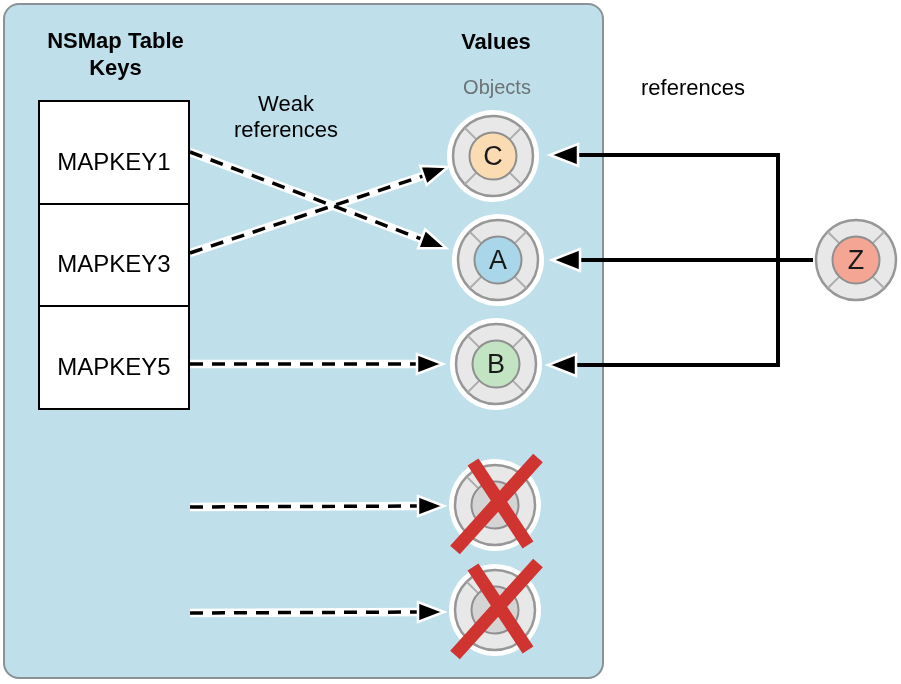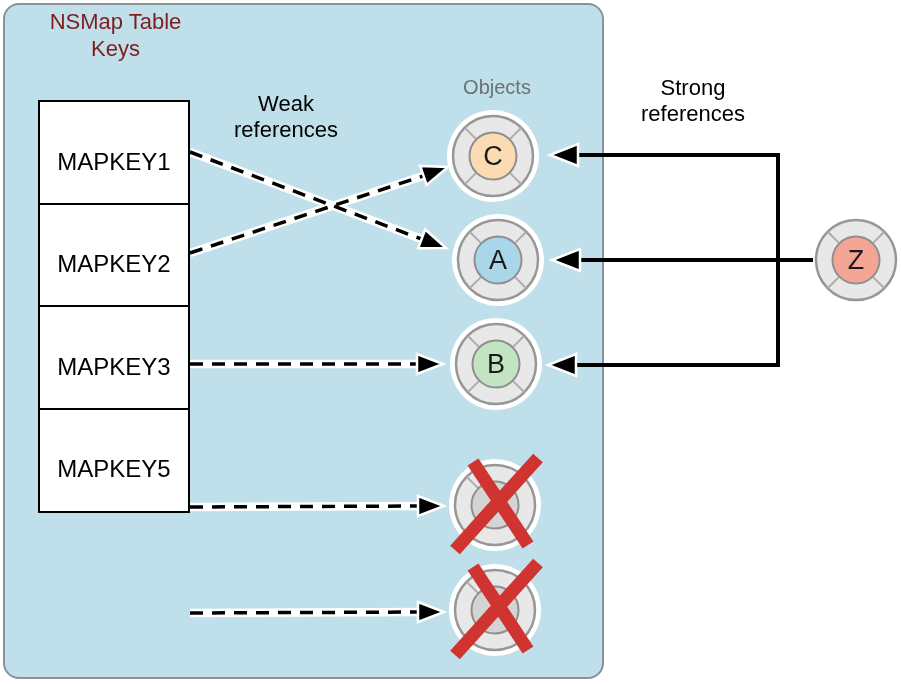--- a/index.html
+++ b/index.html
@@ -7,21 +7,21 @@
     position:relative;width:901px;height:684px;background:#ffffff;
     font-family:"Liberation Sans",sans-serif;overflow:hidden;
   }
   .panel{
     position:absolute;left:3px;top:3px;width:601px;height:676px;
     background:#bfe0ea;border:2px solid #8a9197;border-radius:16px;
     box-sizing:border-box;
   }
   svg.layer{position:absolute;left:0;top:0;}
   .label{position:absolute;text-align:center;}
-  .title{font-weight:normal;font-size:22px;color:#7f1d1d;line-height:27px;}
+  .title{font-weight:bold;font-size:22px;color:#000000;line-height:27px;margin-top:19px;}
   .note{font-size:22px;line-height:26px;color:#000;}
   .objects-note{font-size:20px;line-height:26px;color:#6d7275;}
   .keys-stack{position:absolute;left:38px;top:100px;}
   .keybox{
     width:152px;height:105px;background:#ffffff;border:2.5px solid #000;
     box-sizing:border-box;display:flex;align-items:center;justify-content:center;
     font-size:24px;color:#000;padding-top:18px;
   }
   .keybox + .keybox{margin-top:-2.5px;}
   .node-letter{
@@ -121,39 +121,36 @@
       <circle class="core" r="23.5" fill="#f4a593"></circle>
       <text class="node-letter" y="9">Z</text>
     </g>
   </svg>
 
   <div class="label title" style="left:28px;top:8px;width:175px;">
     <div>NSMap Table</div>
     <div>Keys</div>
   </div>
 
+  <div class="label title" style="left:436px;top:9px;width:120px;">Values</div>
 
   <div class="label objects-note" style="left:437px;top:74px;width:120px;">Objects</div>
 
   <div class="label note" style="left:211px;top:73px;width:150px;margin-top:18px;">
     <div>Weak</div>
     <div>references</div>
   </div>
 
   <div class="label note" style="left:618px;top:75px;width:150px;">
-    <div>Strong</div>
     <div>references</div>
   </div>
 
   <div class="keys-stack">
     <div class="keybox">
       <span>MAPKEY1</span>
-    </div>
-    <div class="keybox">
-      <span>MAPKEY2</span>
     </div>
     <div class="keybox">
       <span>MAPKEY3</span>
     </div>
     <div class="keybox">
       <span>MAPKEY5</span>
     </div>
   </div>
 
 </div>

